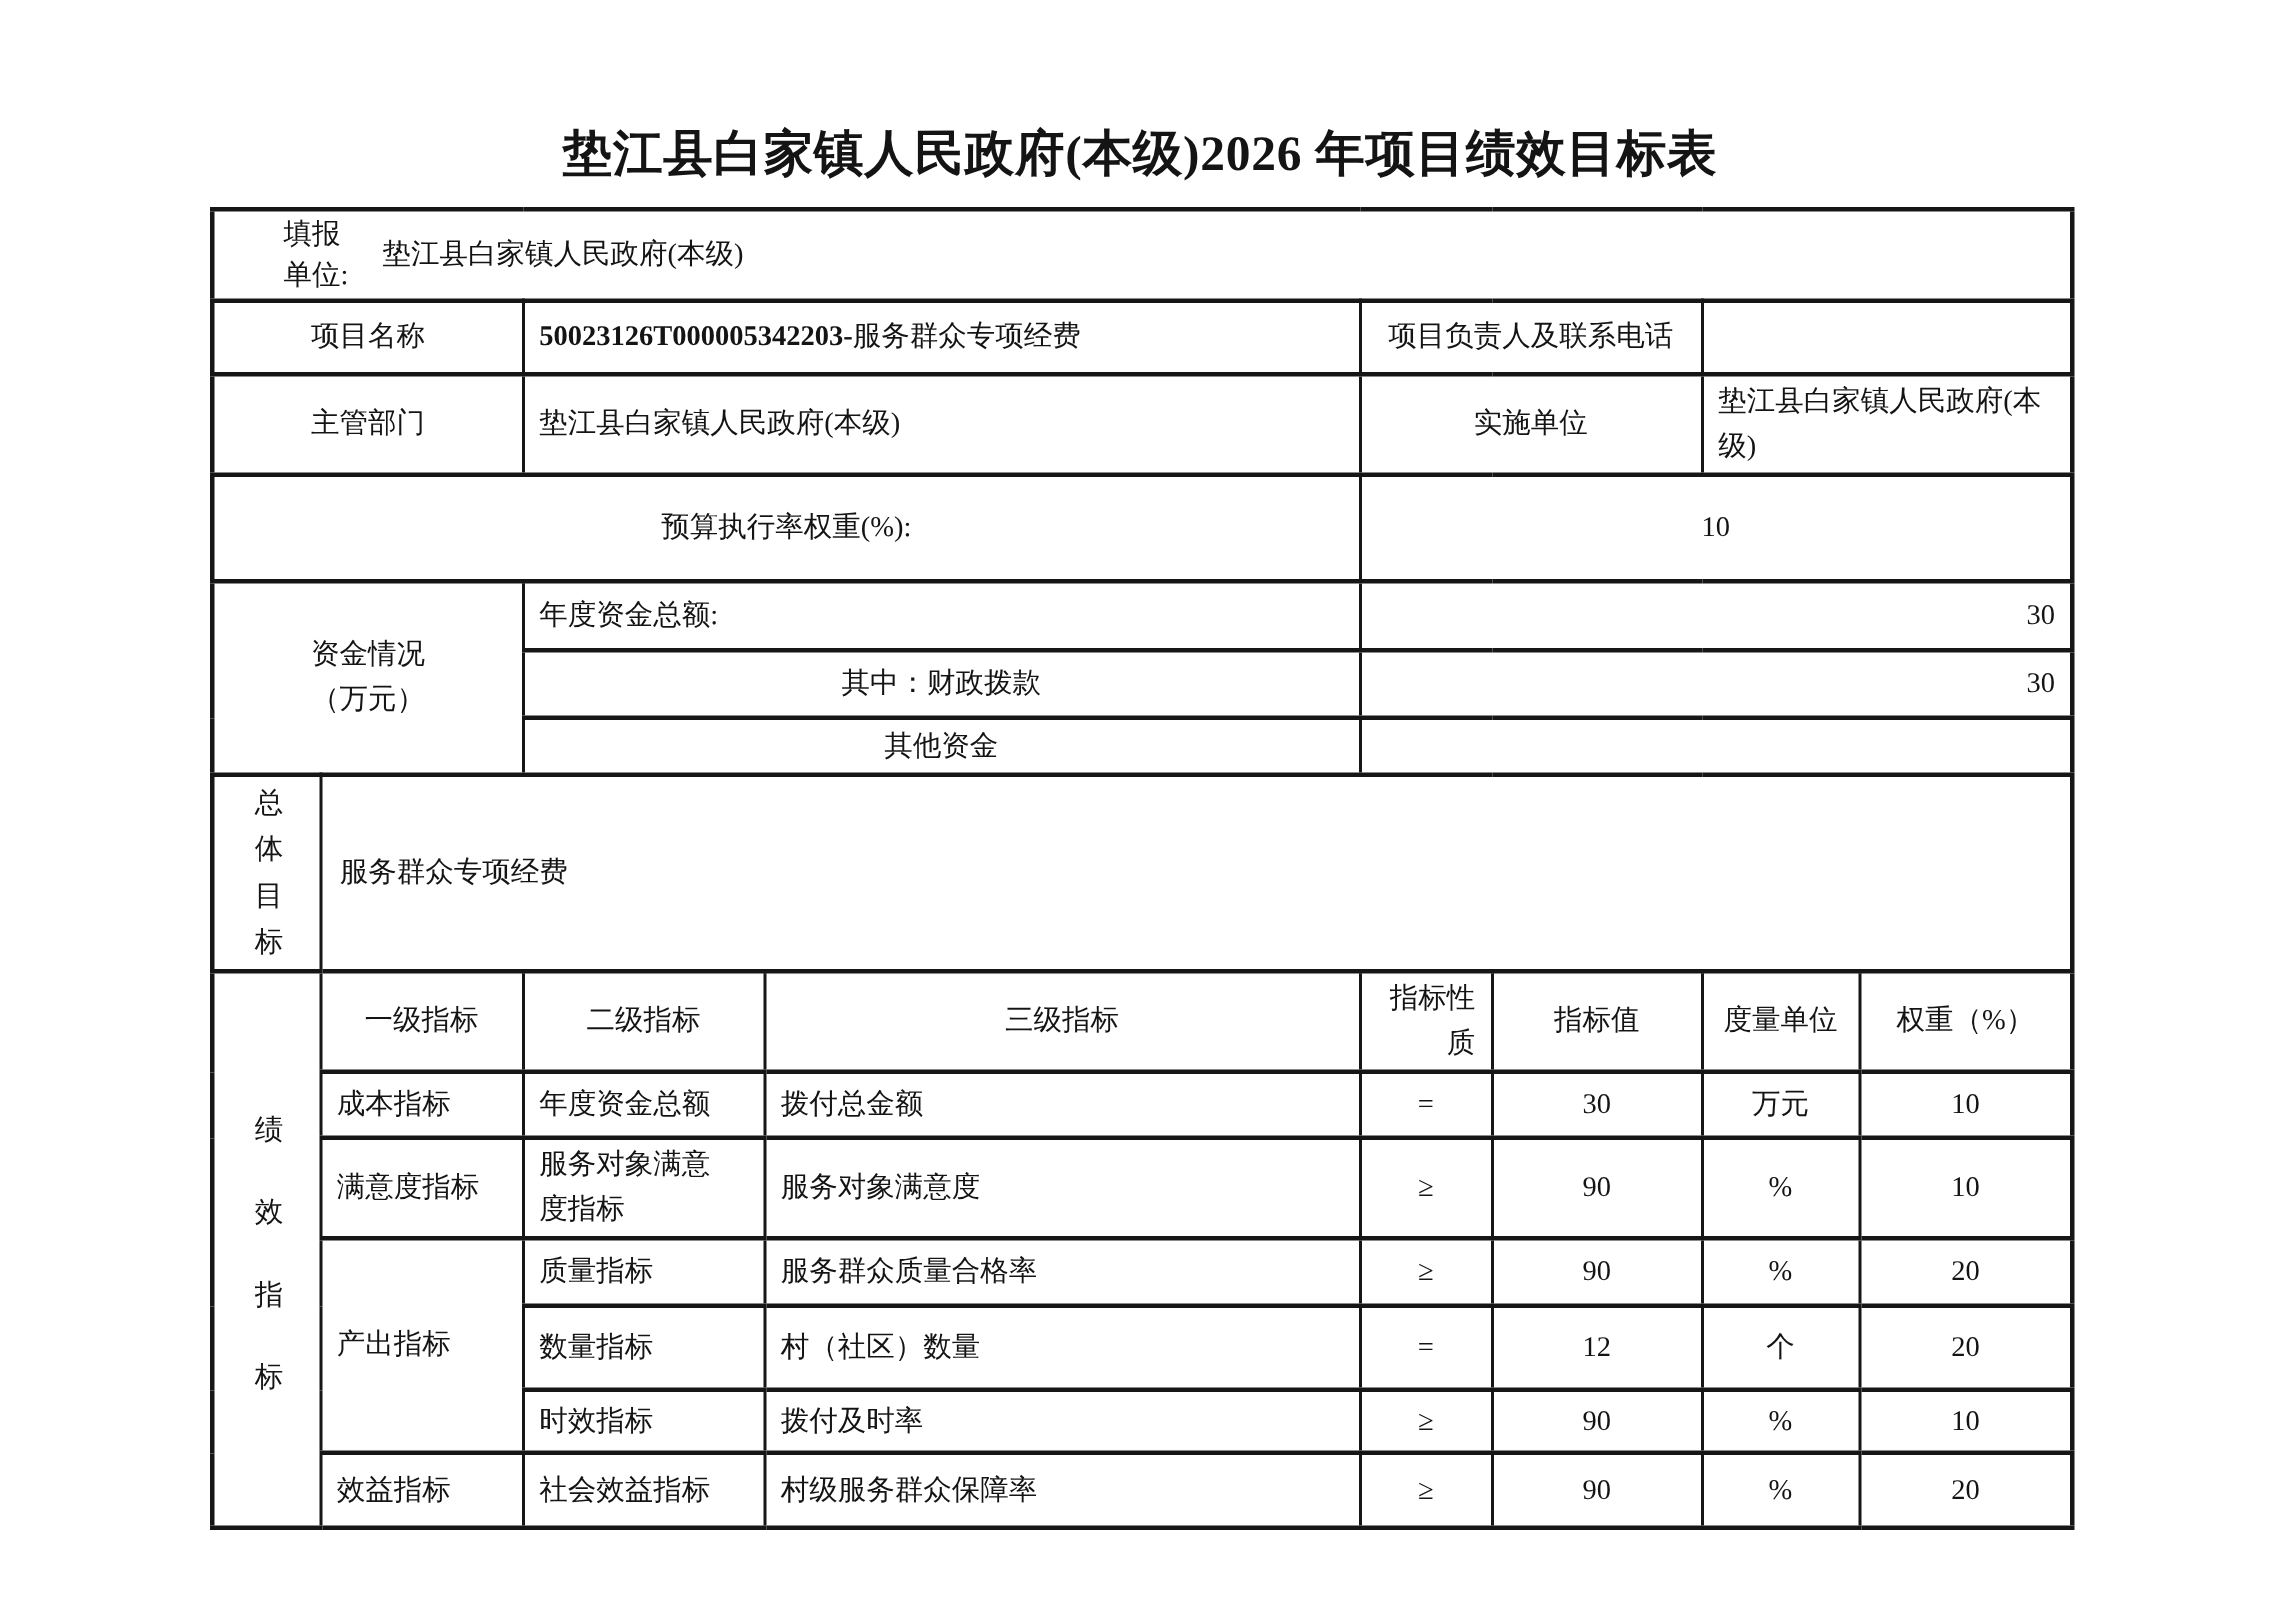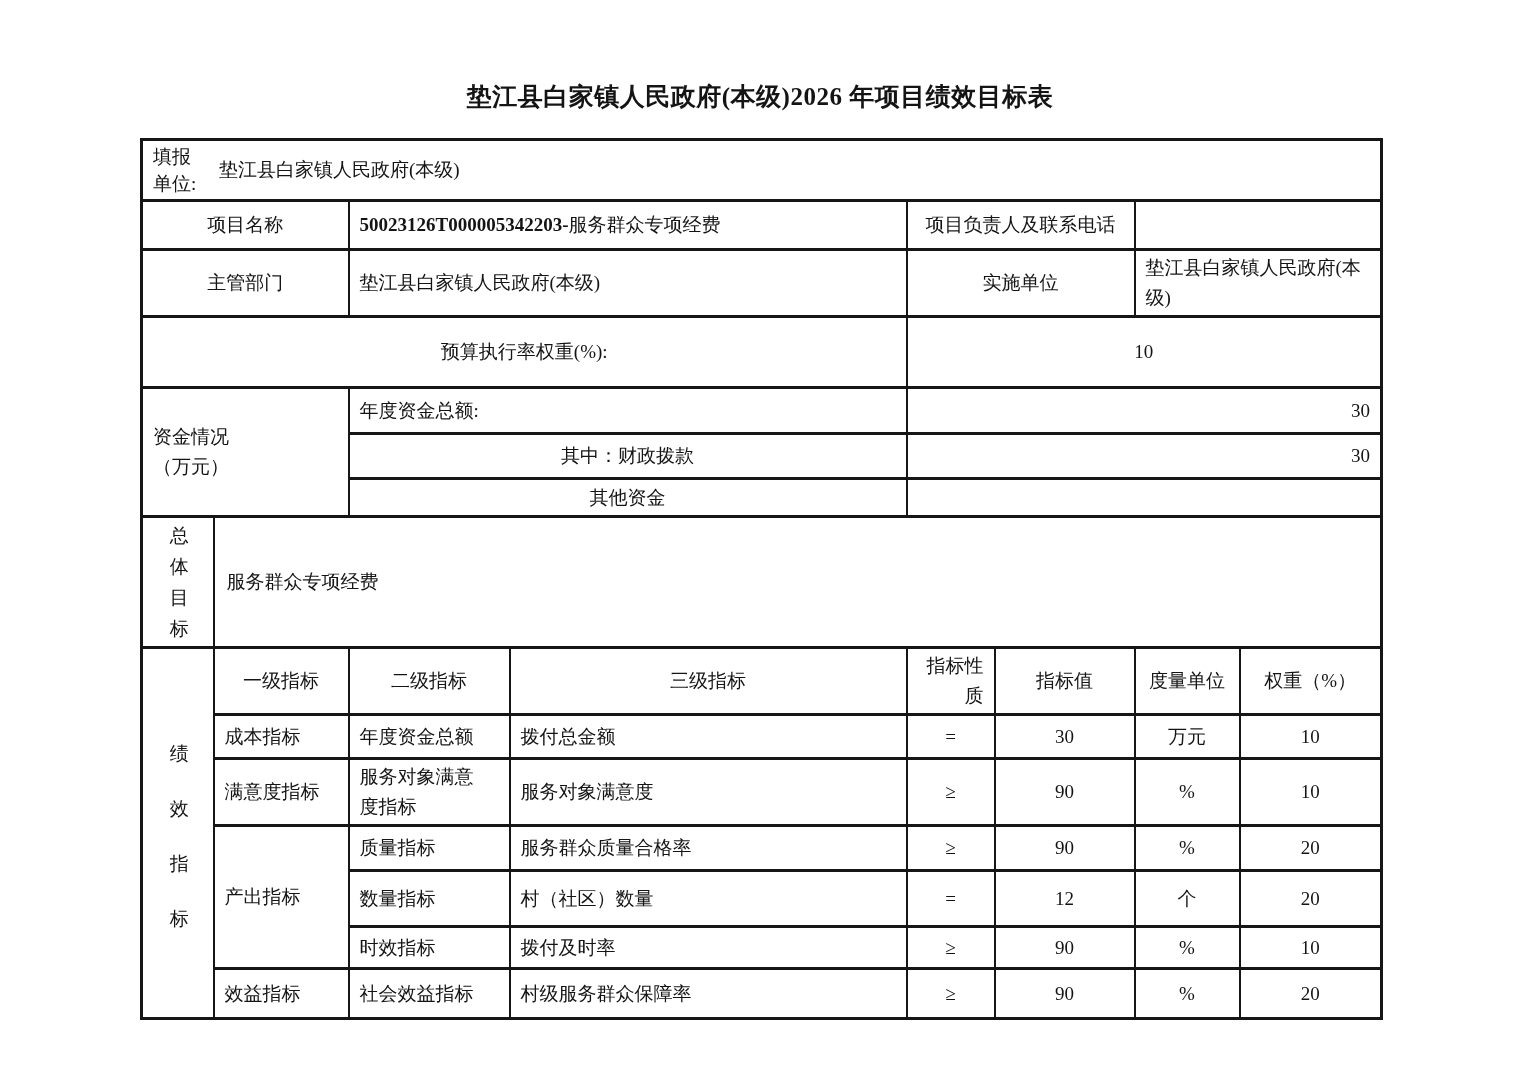--- a/index.html
+++ b/index.html
@@ -5,21 +5,21 @@
   html,body { margin:0; padding:0; background:#ffffff; }
   body {
     width:1520px; height:1074px; overflow:hidden;
     font-family:"Liberation Serif","DejaVu Serif",serif;
     color:#141414;
   }
   .page { position:relative; width:1520px; height:1074px; background:#fff; }
 
   .doc-title {
     position:absolute; top:80px; left:0; width:100%;
-    text-align:center; font-size:25px; font-weight:bold; letter-spacing:0.5px;
+    text-align:center; font-size:33px; font-weight:bold; letter-spacing:0.5px;
   }
 
   table.main {
     position:absolute; left:140px; top:138px; width:1240px;
     border-collapse:collapse; table-layout:fixed;
     border:3px solid #161616;
   }
   table.main td {
     border:2px solid #161616;
     border-top-width:3px; border-bottom-width:3px;
@@ -32,29 +32,29 @@
   td.r { text-align:right; padding-right:12px; }
   td.nat { padding:2px 6px; text-align:right; }
 
   
   tr.h1{height:55px} tr.h2{height:49px} tr.h3{height:58px} tr.h4{height:71px}
   tr.h5{height:46px} tr.h6{height:45px} tr.h7{height:38px} tr.h8{height:122px}
   tr.h9{height:62px} tr.h10{height:44px} tr.h11{height:61px} tr.h12{height:45px}
   tr.h13{height:56px} tr.h14{height:42px} tr.h15{height:50px}
 
   
-  .ru-wrap { display:flex; align-items:center; }
+  .ru-wrap { display:flex; align-items:center;margin-left:36px; }
   .ru-label { width:46px; line-height:27px; word-break:break-all; flex:0 0 auto; }
   .ru-value { margin-left:20px; }
 
   
   .code { font-weight:bold; }
 
   
-  .funding-label { white-space:pre-line; text-align:left; line-height:42px; }
+  .funding-label { white-space:pre-line; text-align:center; line-height:42px; }
 
   
   .vstack {
     width:22px; margin:0 auto; word-break:break-all;
     text-align:right; line-height:31px; padding:0;
   }
   td.goal-head { padding:0; }
   td.perf-head { padding:0; vertical-align:top; }
   td.perf-head .vstack { line-height:55px; padding-top:6px; }
 

